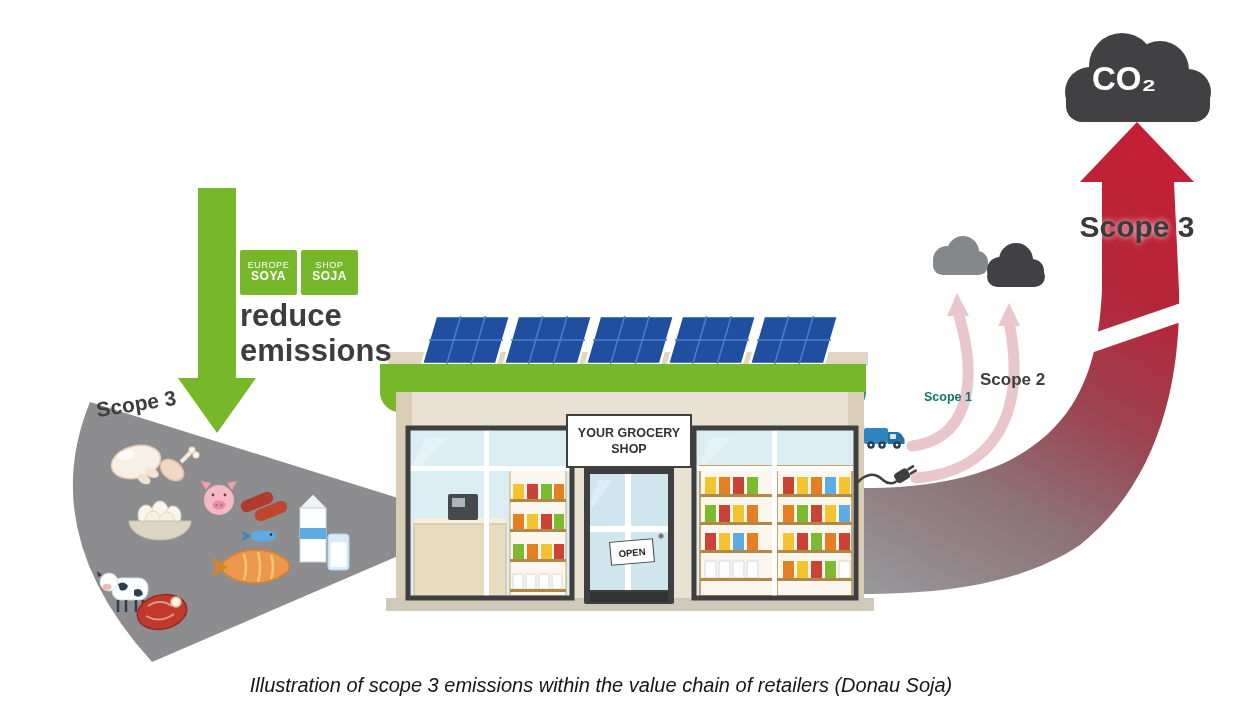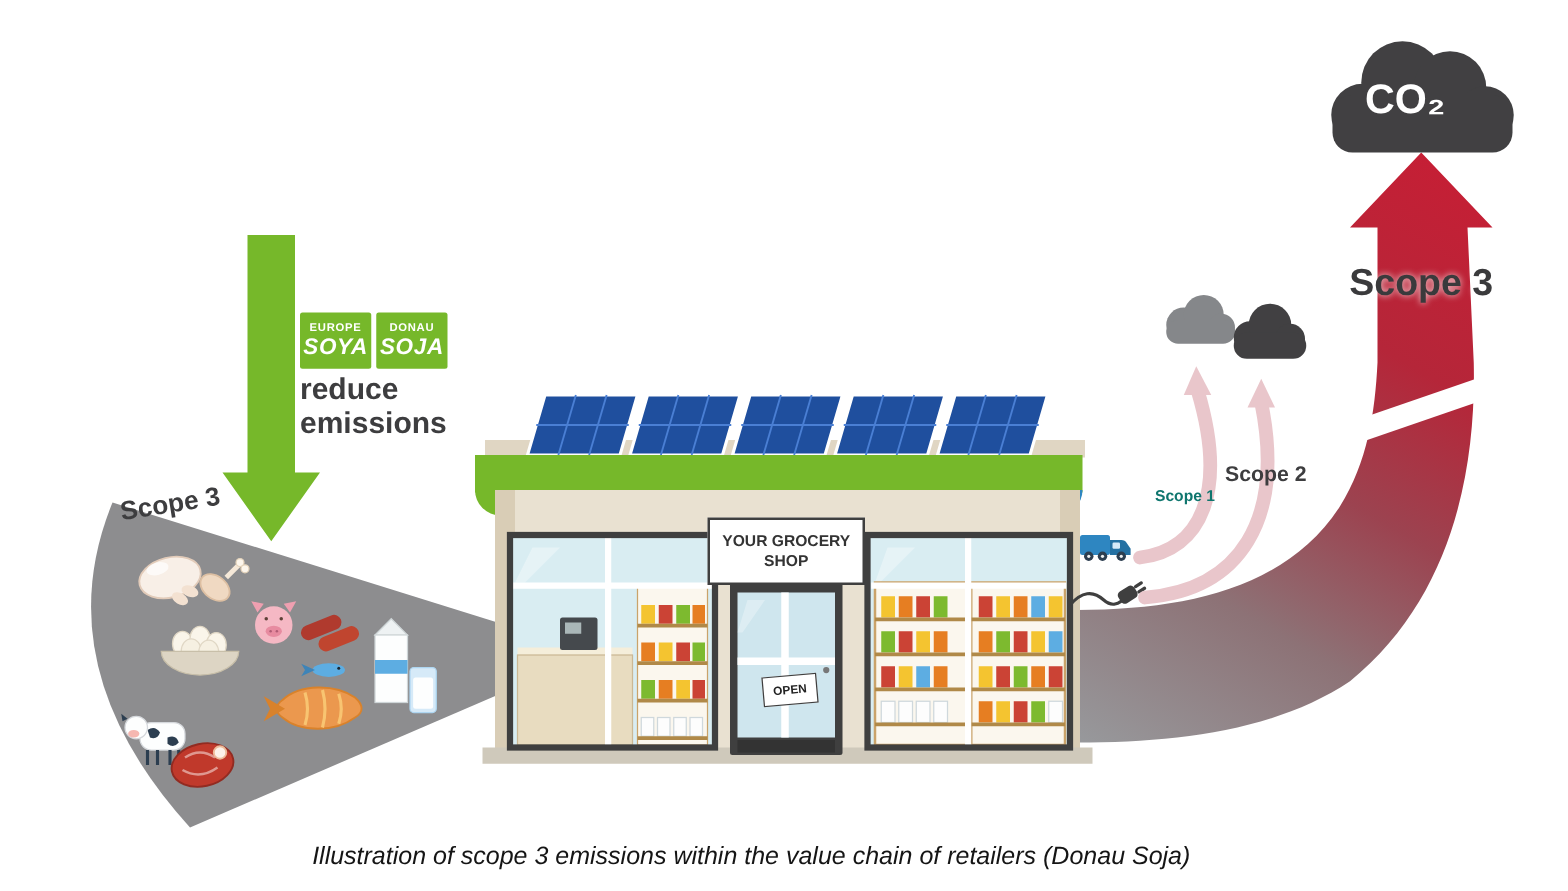--- a/index.html
+++ b/index.html
@@ -4,23 +4,23 @@
 <style>
   * { margin:0; padding:0; box-sizing:border-box; }
   html,body { background:#ffffff; }
   body { font-family:"Liberation Sans","DejaVu Sans",sans-serif; }
   .stage { position:relative; width:1254px; height:713px; background:#ffffff; overflow:hidden; }
   .stage svg.art { position:absolute; left:0; top:0; }
   .overlay { position:absolute; }
   .funnel-label { left:96px; top:392px; transform:rotate(-9deg); font-size:21px; font-weight:600; color:#3d3d3f; }
   .badges { left:240px; top:250px; display:flex; gap:4px; }
   .badge { width:57px; height:45px; background:#76b82a; color:#ffffff; display:flex; flex-direction:column; align-items:center; justify-content:center; border-radius:2px; }
-  .badge-top { font-size:9px; font-weight:700; letter-spacing:.6px; line-height:1; }
-  .badge-bottom { font-size:18px; font-weight:800; letter-spacing:.5px; line-height:1.15;font-style:italic; }
-  .reduce-text { left:240px; top:299px; font-size:24px; font-weight:700; color:#3d3d3f; line-height:1.12; }
+  .badge-top { font-size:9px; font-weight:400; letter-spacing:.6px; line-height:1; }
+  .badge-bottom { font-size:12px; font-weight:800; letter-spacing:.5px; line-height:1.15; }
+  .reduce-text { left:240px; top:299px; font-size:31px; font-weight:700; color:#3d3d3f; line-height:1.12; }
   .shop-sign { left:566px; top:414px; width:126px; height:54px; background:#ffffff; border:2px solid #3f3f3f; display:flex; align-items:center; justify-content:center; text-align:center; font-size:12.5px; font-weight:700; color:#333333; line-height:1.3; padding:2px; }
   .open-sign { left:610px; top:540px; width:44px; height:24px; background:#ffffff; border:1.5px solid #3f3f3f; transform:rotate(-5deg); display:flex; align-items:center; justify-content:center; font-size:9.5px; font-weight:700; color:#222222; }
   .scope1-label { left:924px; top:390px; font-size:12.5px; font-weight:600; color:#0f766e; }
   .scope2-label { left:980px; top:370px; font-size:17px; font-weight:600; color:#3d3d3f; }
   .scope3-big   { left:1064px; top:210px; width:146px; text-align:center; font-size:30px; font-weight:700; color:#3a3a3c; text-shadow:0 0 6px rgba(255,255,255,.85); }
   .co2-label { left:1092px; top:60px; width:90px; text-align:left; font-size:33px; font-weight:700; color:#ffffff; }
   .caption { left:0; top:674px; width:1202px; text-align:center; font-style:italic; font-size:20px; color:#151515; }
 </style>
 </head>
 <body>
@@ -306,21 +306,21 @@
   </svg>
 
   <div class="overlay funnel-label">Scope 3</div>
 
   <div class="overlay badges">
     <div class="badge">
       <span class="badge-top">EUROPE</span>
       <span class="badge-bottom">SOYA</span>
     </div>
     <div class="badge">
-      <span class="badge-top">DONAU</span>
+      <span class="badge-top">SHOP</span>
       <span class="badge-bottom">SOJA</span>
     </div>
   </div>
 
   <div class="overlay reduce-text">
     <div>reduce</div>
     <div>emissions</div>
   </div>
 
   <div class="overlay shop-sign">

